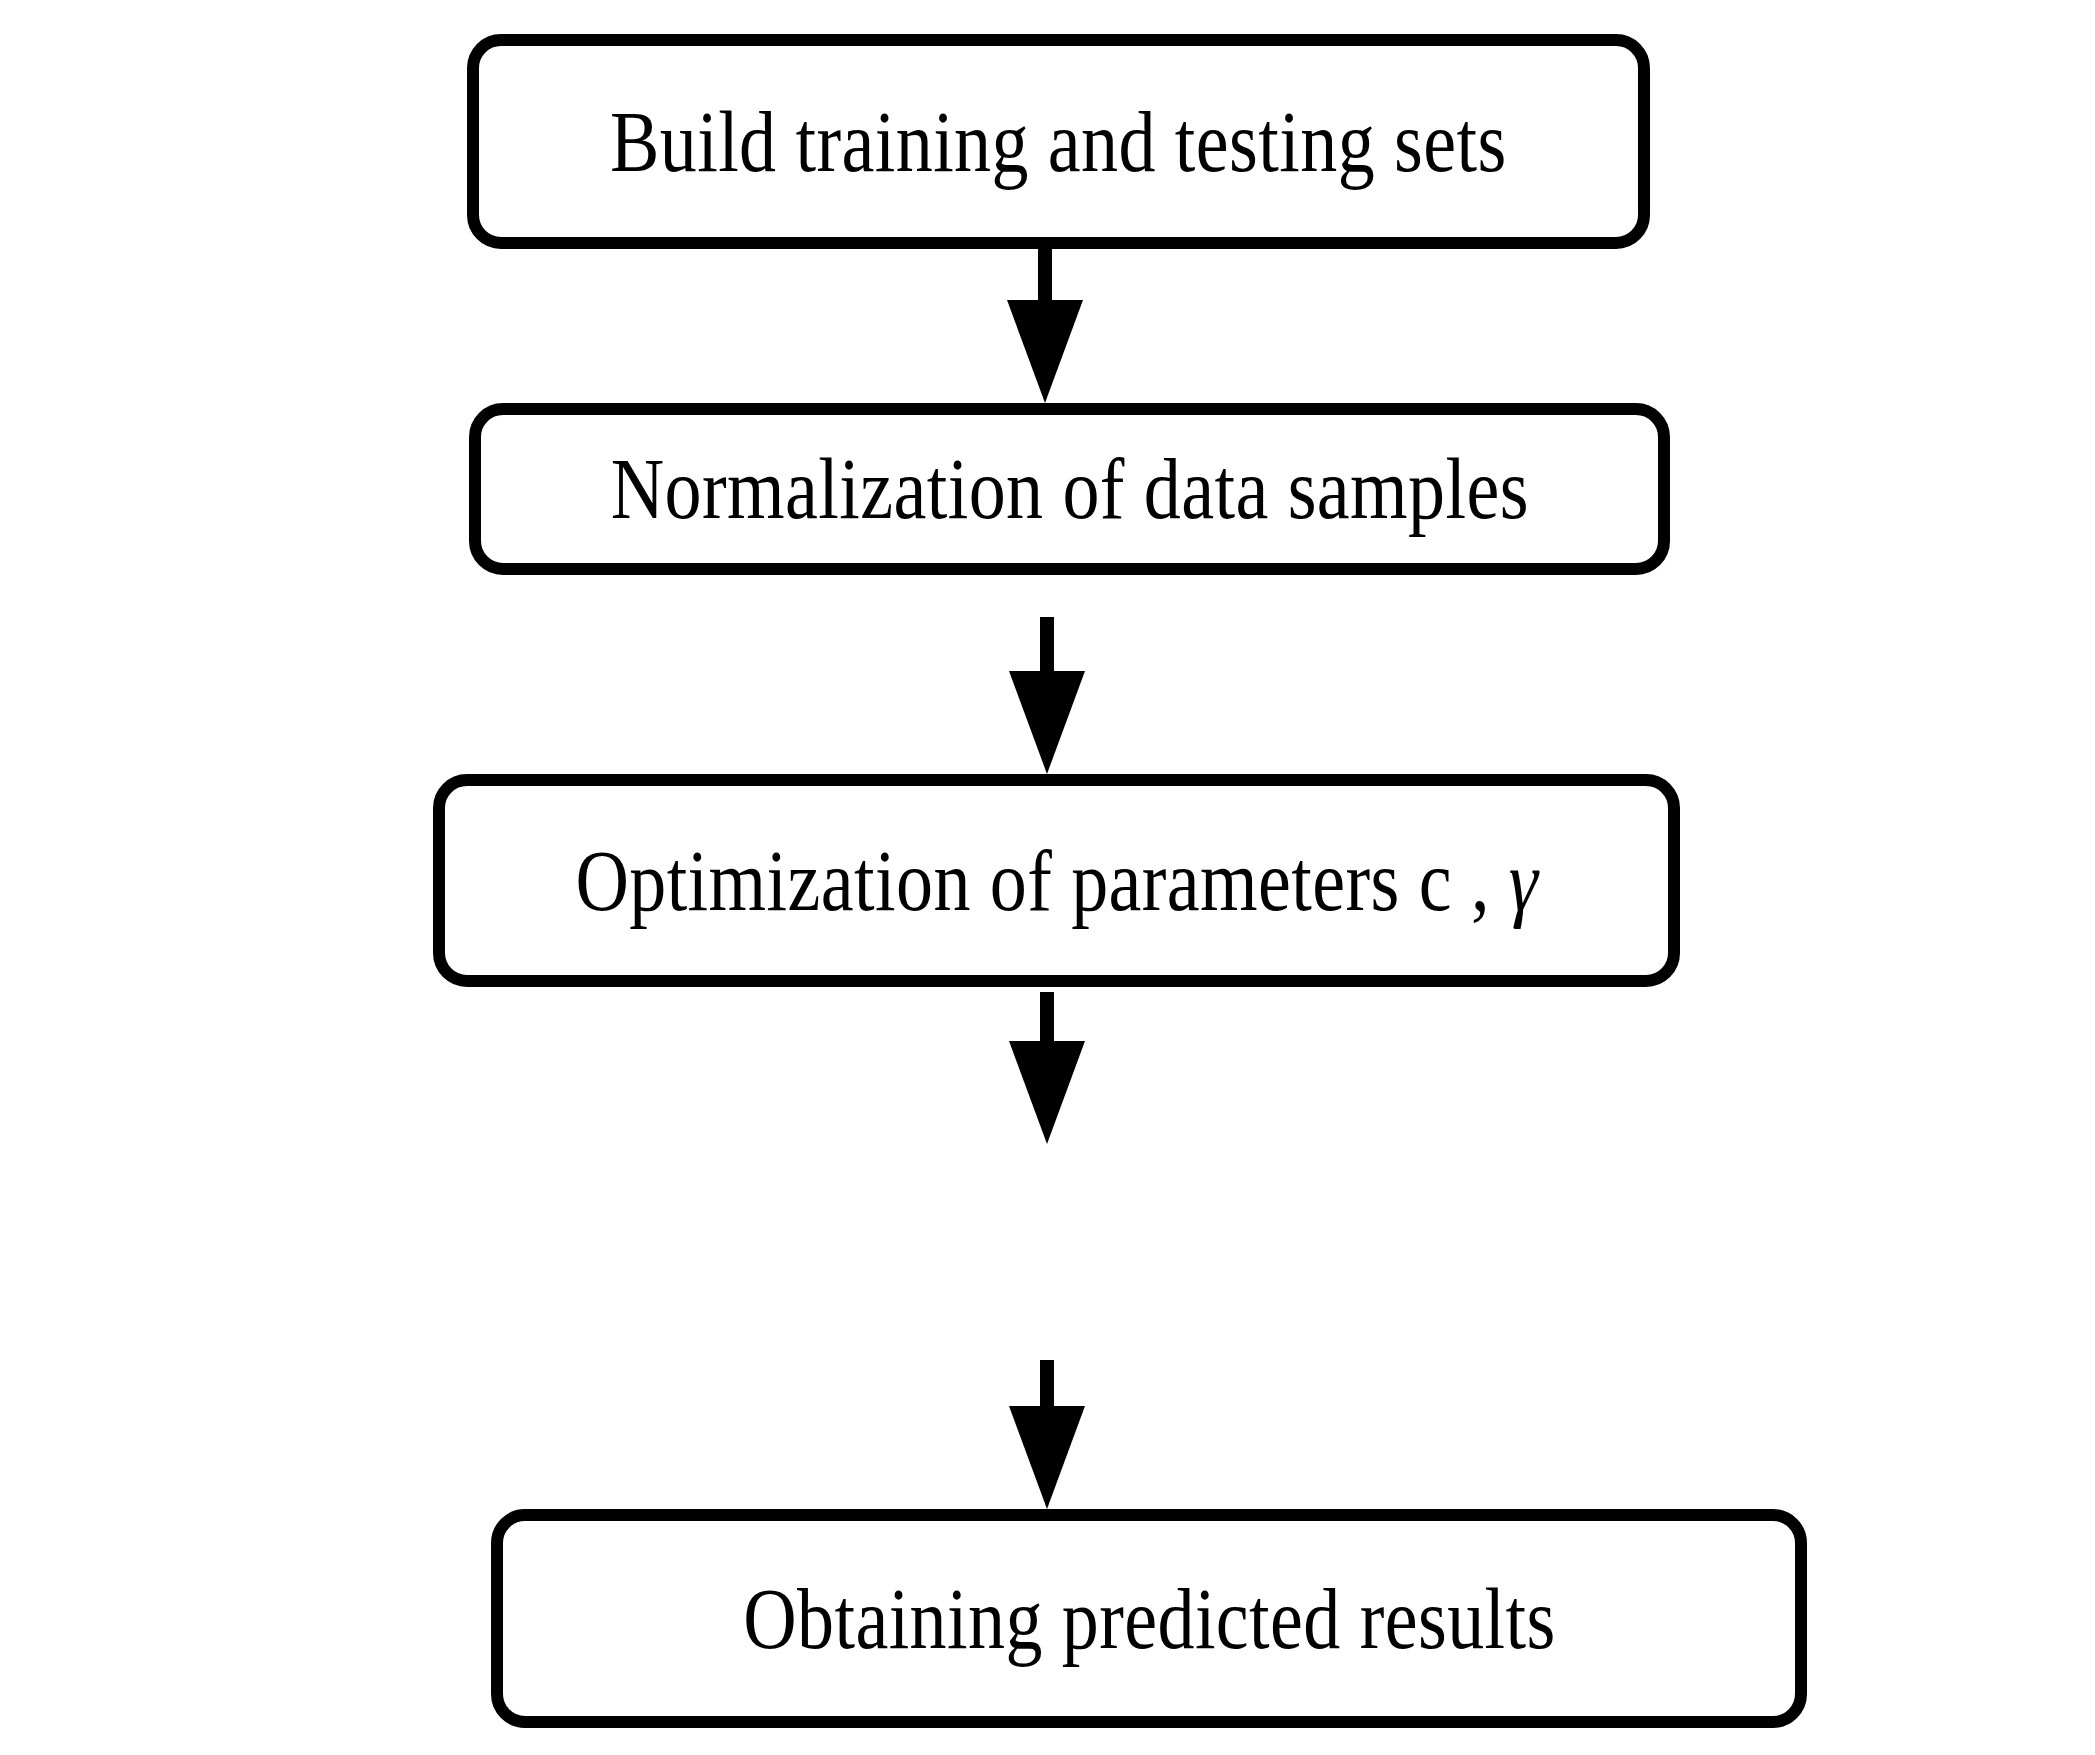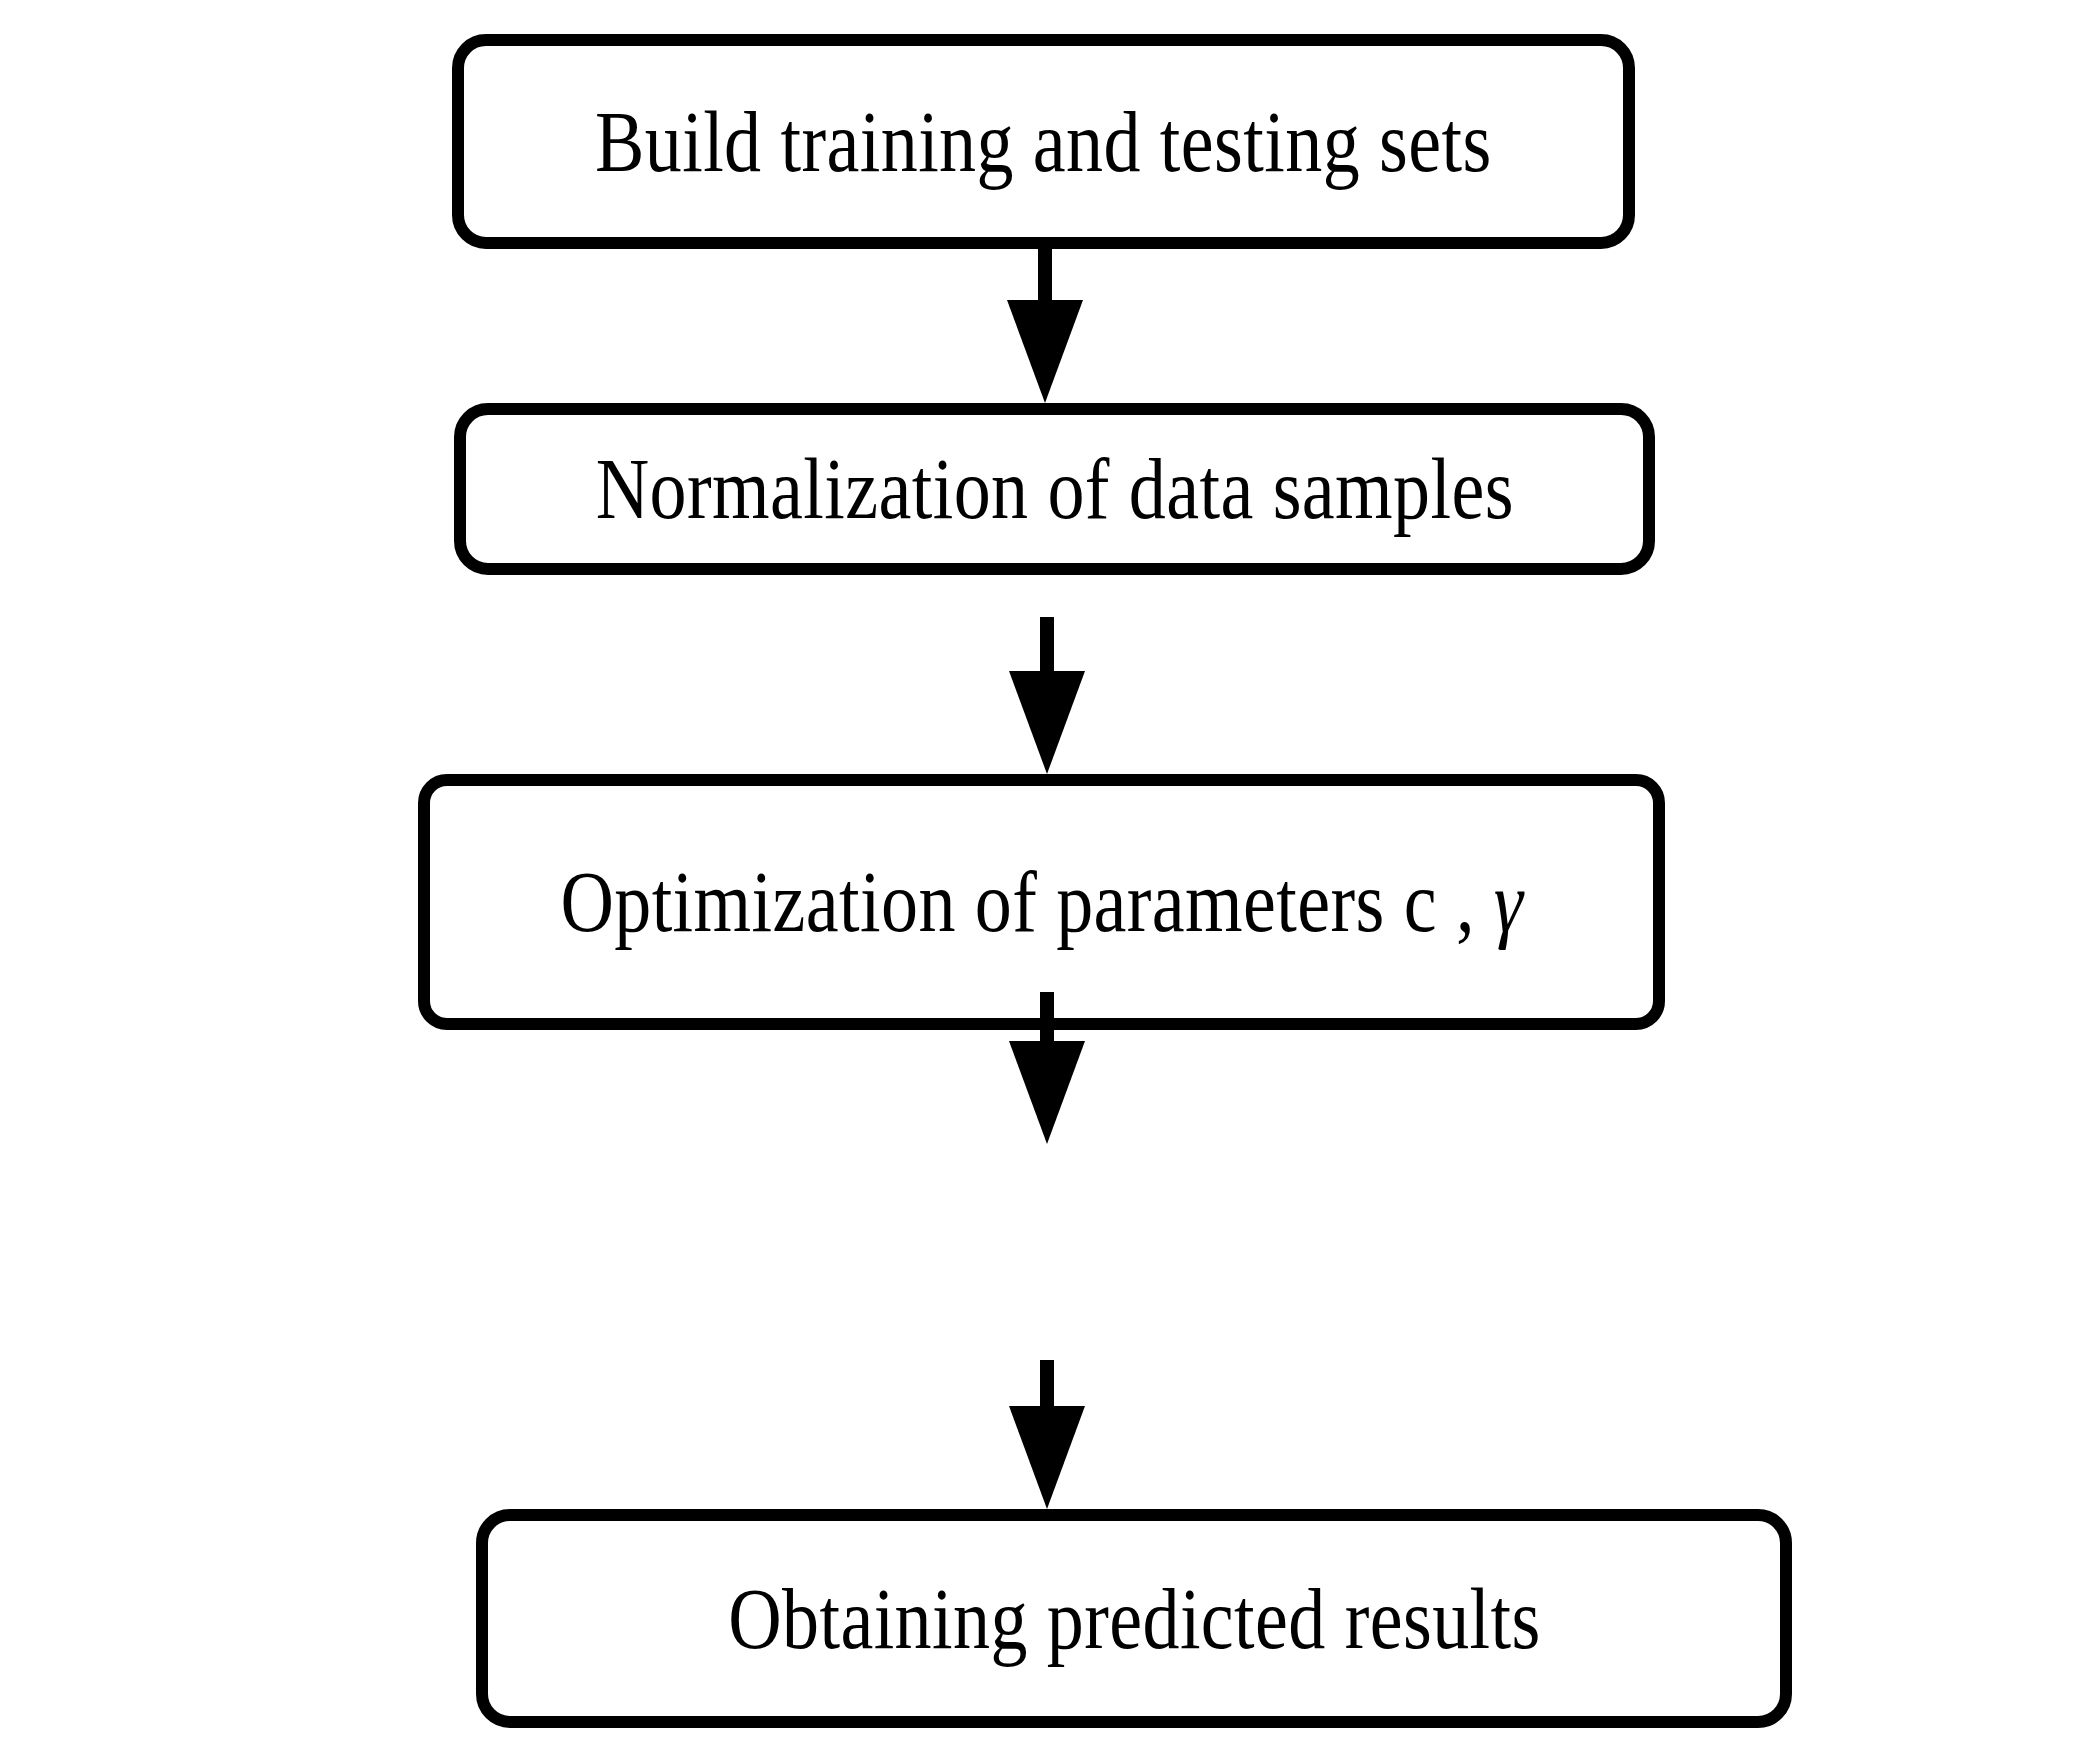--- a/index.html
+++ b/index.html
@@ -17,40 +17,41 @@
   }
   .node {
     position: absolute;
     box-sizing: border-box;
     border: 12px solid #000000;
     border-radius: 34px;
     background: #ffffff;
     display: flex;
     align-items: center;
     justify-content: center;
+    margin-left: 15px;
   }
   .node-label {
     font-family: "Liberation Serif", "DejaVu Serif", serif;
     font-size: 86px;
     line-height: 1;
     color: #000000;
     white-space: nowrap;
     transform: scaleX(0.86);
     transform-origin: center center;
     letter-spacing: 0.5px;
   }
   .node-label .greek {
     font-style: italic;
     font-family: "Liberation Serif", "DejaVu Serif", serif;
   }
 
   
   #node-1 { left: 452px;  top: 34px;   width: 1183px; height: 215px; }
   #node-2 { left: 454px;  top: 403px;  width: 1201px; height: 172px; }
-  #node-3 { left: 418px;  top: 774px;  width: 1247px; height: 256px; border-radius: 29px; }
+  #node-3 { left: 418px;  top: 774px;  width: 1247px; height: 213px; }
   #node-4 { left: 30px;   top: 1144px; width: 2030px; height: 216px; }
   #node-5 { left: 476px;  top: 1509px; width: 1316px; height: 219px; }
 
   
   .arrow {
     position: absolute;
     width: 76px;
   }
   .arrow .stem {
     position: absolute;

